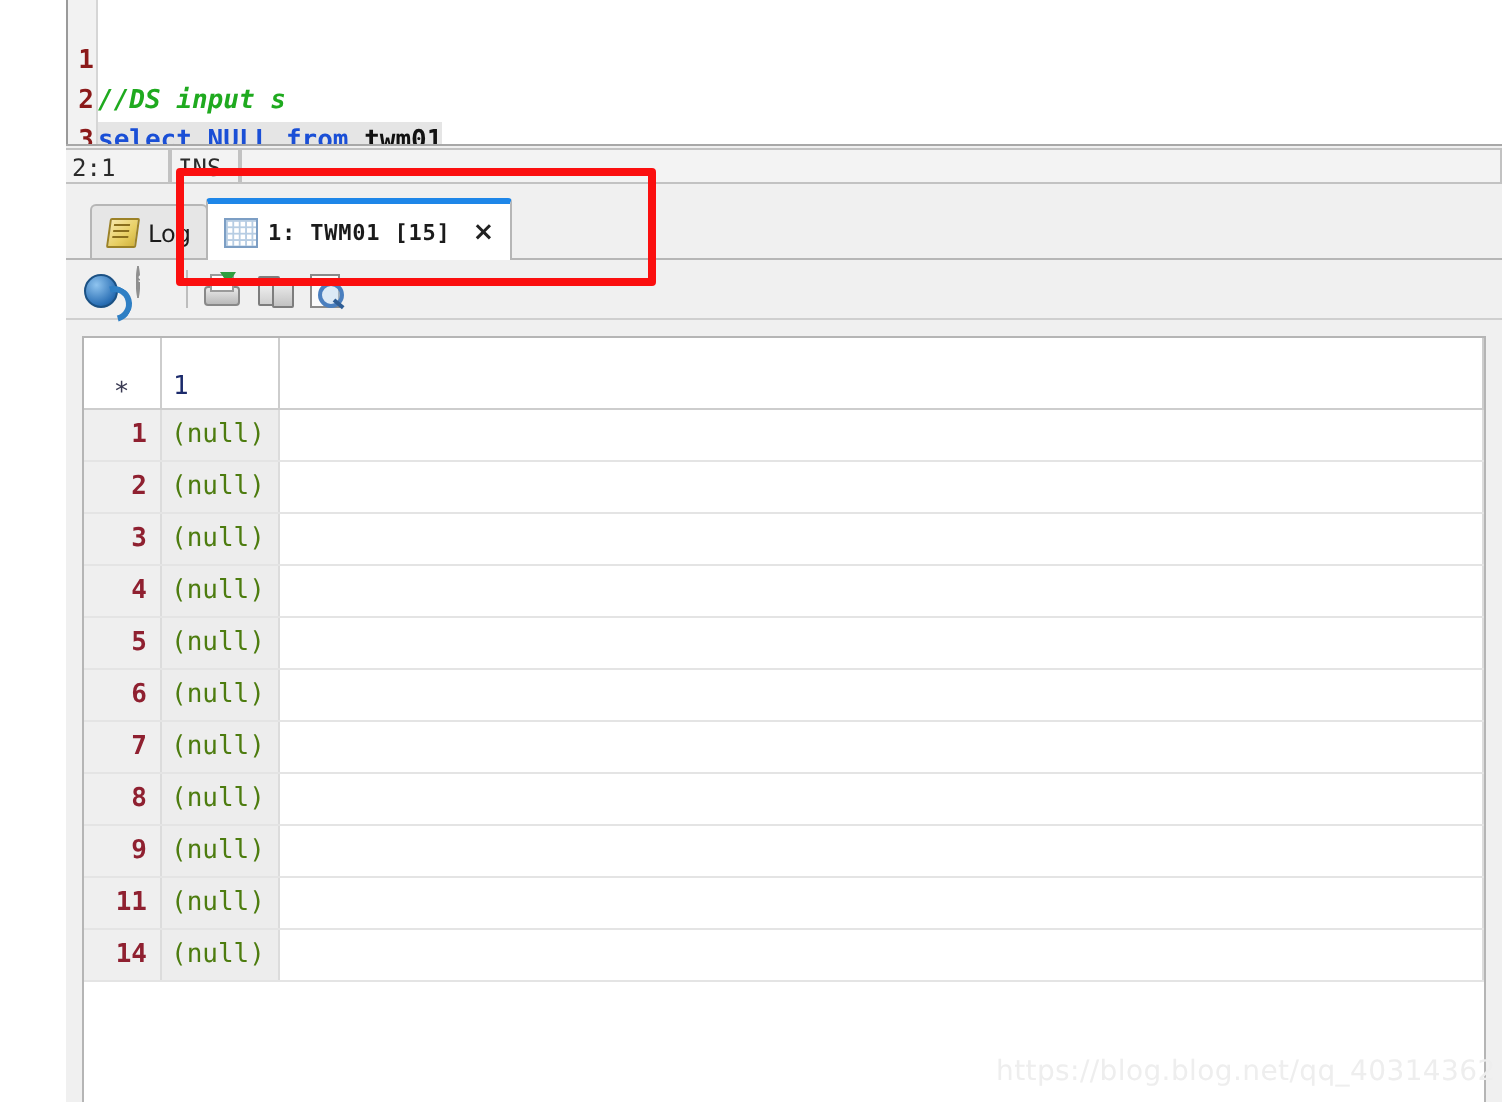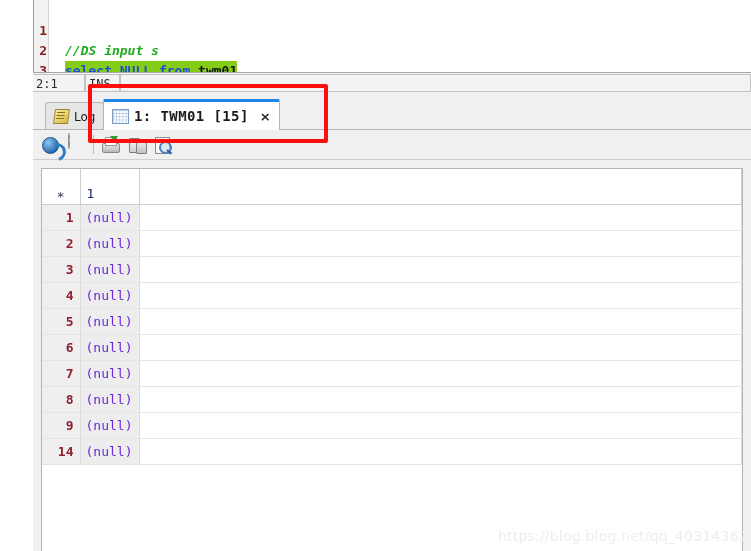--- a/index.html
+++ b/index.html
@@ -26,23 +26,23 @@
     position:absolute;left:0;height:20px;line-height:20px;
     font-family:"DejaVu Sans Mono","Liberation Mono",monospace;
     font-size:13px;white-space:pre;
   }
   .ln{
     position:absolute;left:0;width:13px;text-align:right;
     color:#8b1a1a;font-weight:bold;
     font-family:"DejaVu Sans Mono","Liberation Mono",monospace;
     font-size:13px;
   }
-  .code-text{position:absolute;left:15px;white-space:pre;margin-left:16px;}
+  .code-text{position:absolute;left:15px;white-space:pre;}
   .cmt{color:#1faa1f;font-style:italic;font-weight:bold;}
-  .sel{background:#84cc16;}
+  .sel{background:#e5e5e5;}
   .kw{color:#1a4fd6;font-weight:bold;}
   .ident{color:#111111;font-weight:bold;}
 
   
   #status-bar{
     position:absolute;left:33px;top:72px;width:718px;height:20px;
     background:#f0f0f0;border-top:1px solid #a8a8a8;border-bottom:1px solid #c9c9c9;
     box-sizing:border-box;
   }
   .status-cell{
@@ -82,21 +82,21 @@
     border-radius:3px 3px 0 0;
   }
   #tab-result{
     left:70px;height:31px;
     background:#ffffff;
     border:1px solid #b6b6b6;border-bottom:none;
     border-top:3px solid #1e86e8;
     border-radius:2px 2px 0 0;
     z-index:3;
   }
-  .tab-label{font-family:"DejaVu Sans Mono","Liberation Mono",monospace;font-weight:bold;font-size:14px;letter-spacing:.4px;}
+  .tab-label{font-family:"DejaVu Sans Mono","Liberation Mono",monospace;font-weight:bold;font-size:11px;letter-spacing:.4px;}
   #tab-log .tab-label{font-family:"DejaVu Sans","Liberation Sans",sans-serif;font-weight:normal;font-size:12px;letter-spacing:0;}
   .tab-close{
     font-family:"DejaVu Sans","Liberation Sans",sans-serif;
     font-size:13px;font-weight:bold;color:#222;margin-left:6px;
   }
   
   .icon{display:inline-block;flex:none;}
   .icon-log{width:15px;height:15px;position:relative;}
   .icon-log i{
     position:absolute;inset:0;
@@ -223,21 +223,21 @@
     border-right:1px solid #dcdcdc;border-bottom:1px solid #e4e4e4;
   }
   td.rownum{
     background:#efefef;text-align:right;padding-right:6px !important;
     font-family:"DejaVu Sans Mono","Liberation Mono",monospace;
     font-size:13px;font-weight:bold;color:#8f2030;
   }
   td.cell{
     background:#ededed;padding-left:5px !important;
     font-family:"DejaVu Sans Mono","Liberation Mono",monospace;
-    font-size:13px;color:#6d28d9;
+    font-size:13px;color:#4d7c0f;
   }
   td.filler{background:#ffffff;border-right:none;border-bottom:none;}
 
   
   #annotation-box{
     position:absolute;left:88px;top:84px;width:240px;height:59px;
     border:4px solid #fb0f0f;border-radius:2px;
     box-sizing:border-box;
     pointer-events:none;
     z-index:50;
@@ -373,20 +373,25 @@
             <td class="rownum">8</td>
             <td class="cell">(null)</td>
             <td class="filler"></td>
           </tr>
           <tr>
             <td class="rownum">9</td>
             <td class="cell">(null)</td>
             <td class="filler"></td>
           </tr>
           <tr>
+            <td class="rownum">11</td>
+            <td class="cell">(null)</td>
+            <td class="filler"></td>
+          </tr>
+          <tr>
             <td class="rownum">14</td>
             <td class="cell">(null)</td>
             <td class="filler"></td>
           </tr>
         </tbody>
     </table>
   </div>
 
 </div>
 

